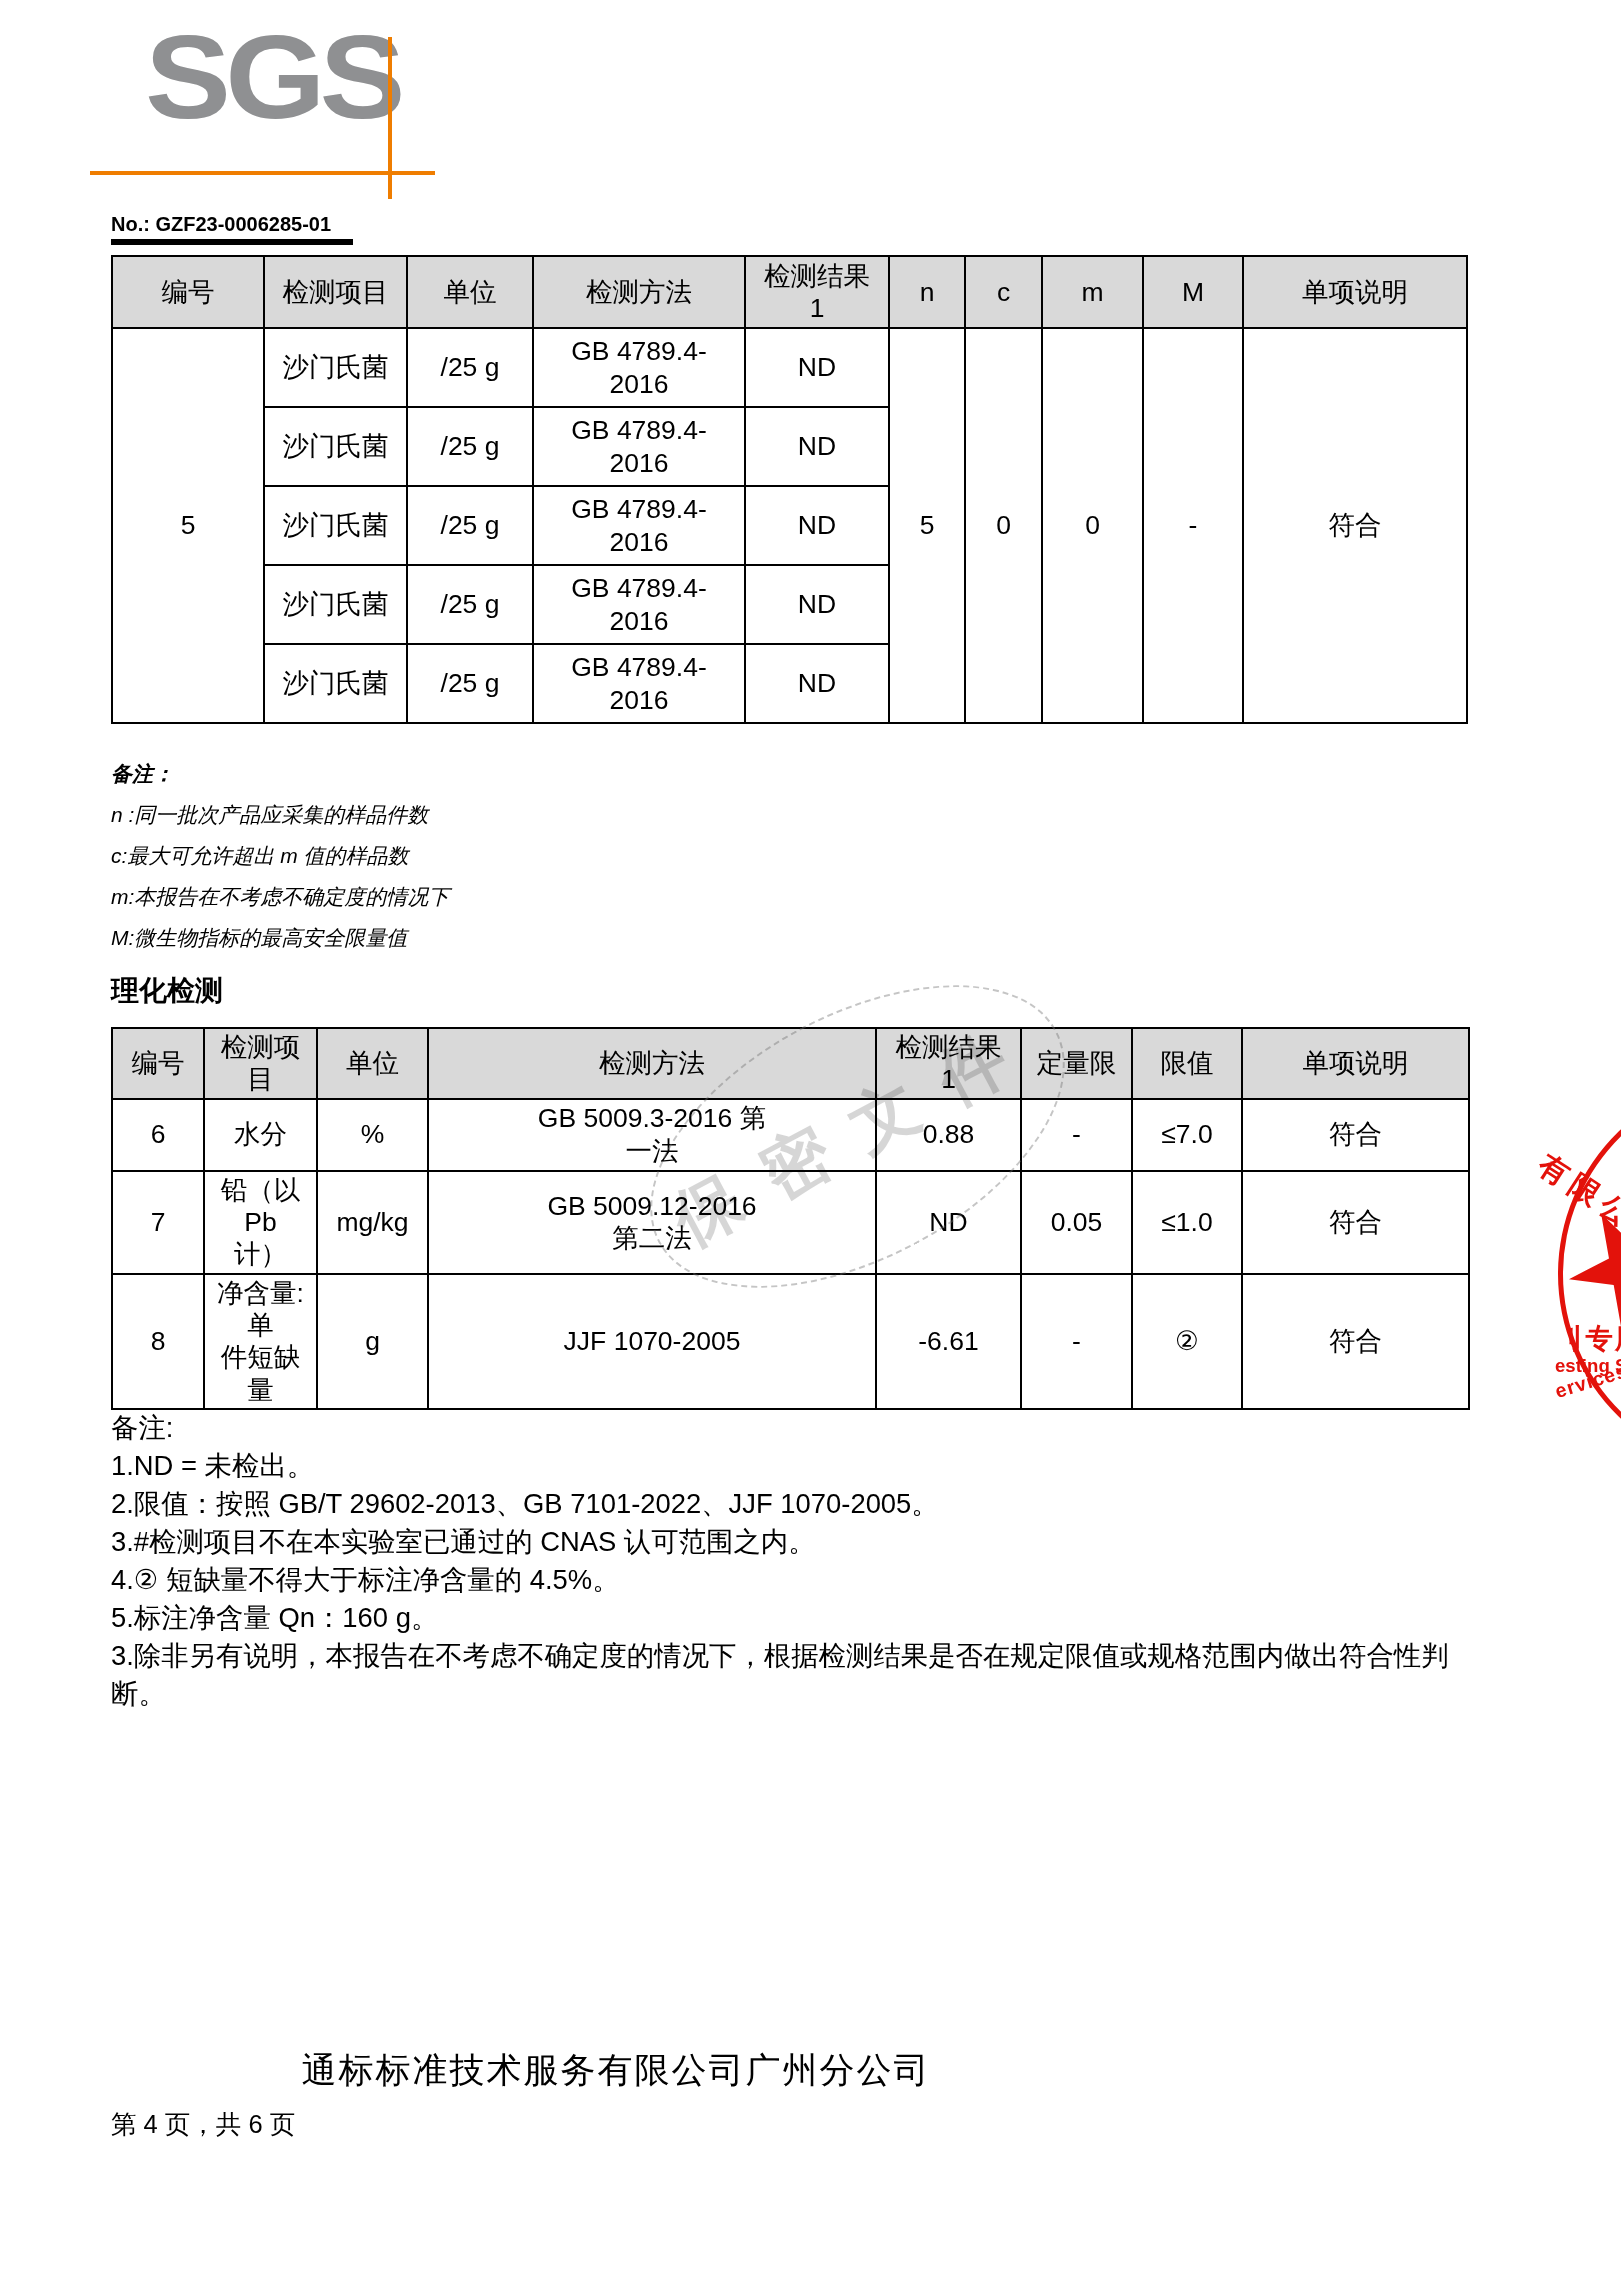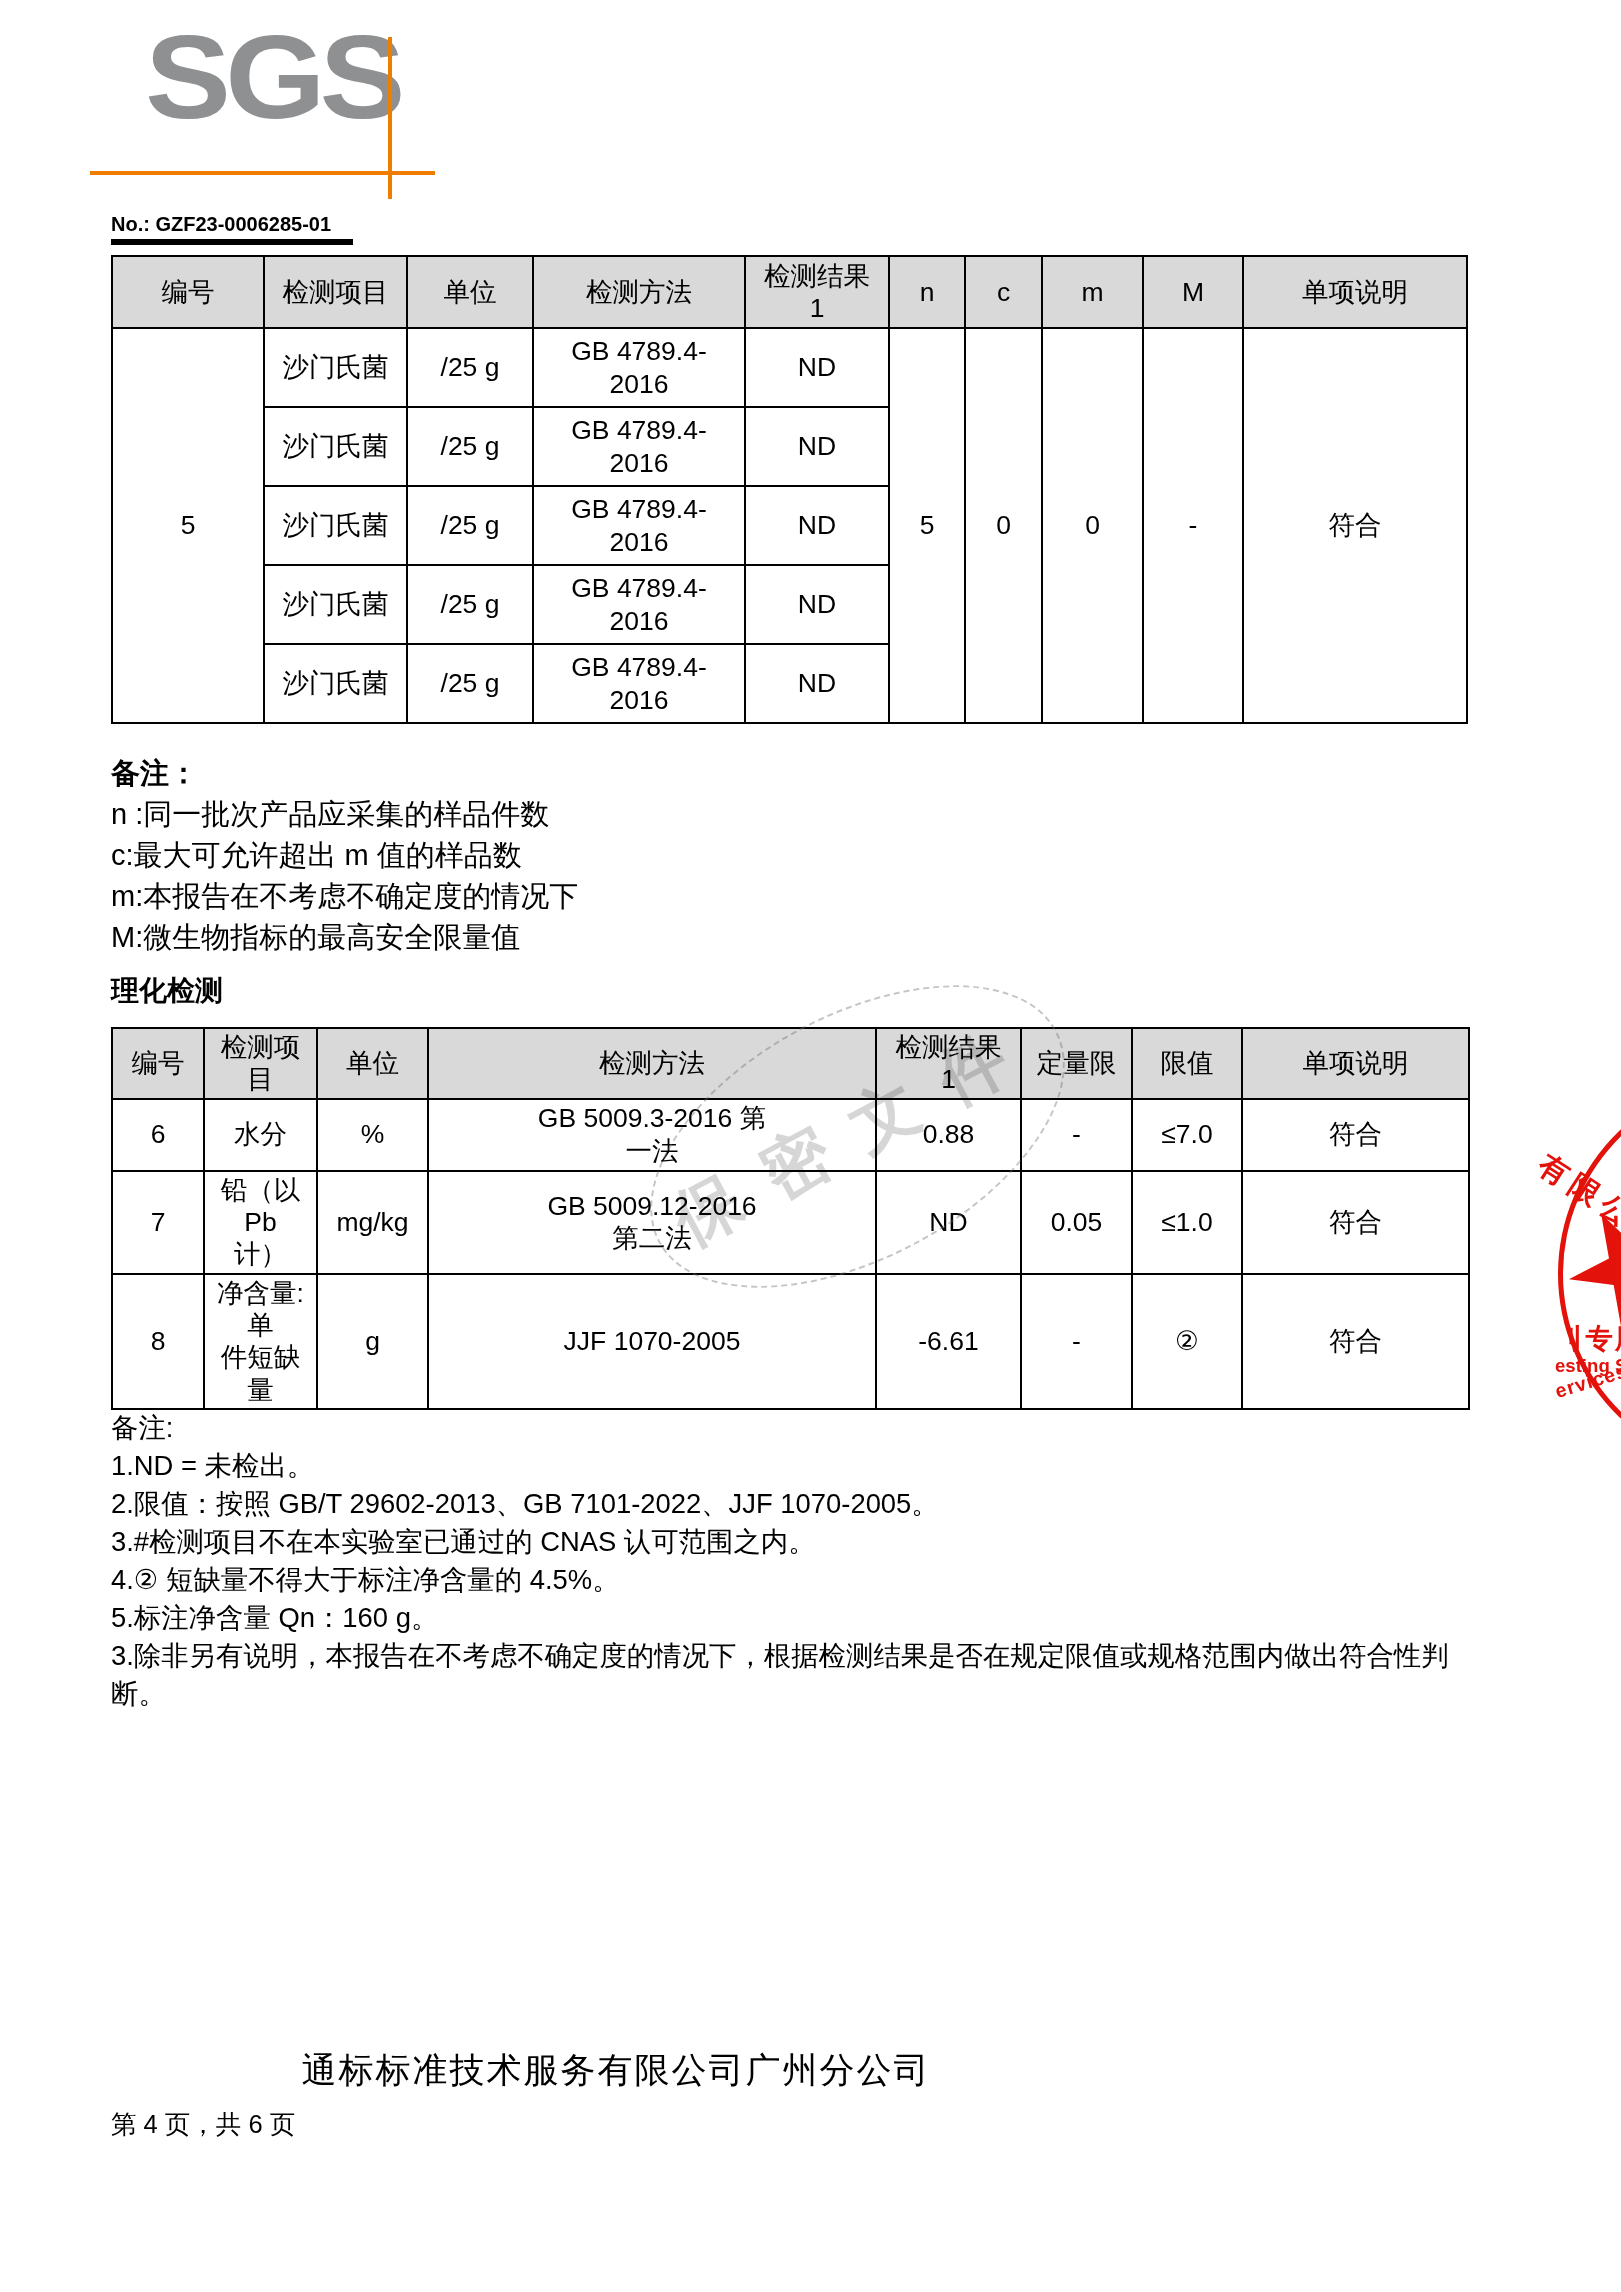--- a/index.html
+++ b/index.html
@@ -39,21 +39,21 @@
     padding:2px 3.9px;font-weight:normal;
   }
   table.rpt th{background:var(--header-gray);}
   #micro-table{left:111px;top:255px;width:1357px;}
   #micro-table tr.hdr{height:72px;}
   #micro-table tr.datarow{height:79px;}
   #phys-table{left:111px;top:1027px;width:1357px;}
   #phys-table tr.hdr{height:70px;}
   #phys-table tr.datarow{height:72px;}
   
-  .notes1{position:absolute;left:111px;top:753px;width:1367px;font-size:29px;line-height:41px;}
+  .notes1{position:absolute;left:111px;top:753px;width:1367px;font-size:21px;line-height:41px;font-style:italic;}
   .notes1 .nt{font-weight:bold;}
   .section-title{position:absolute;left:111px;top:972px;font-size:28px;font-weight:bold;}
   .notes2{position:absolute;left:111px;top:1409px;width:1372px;font-size:27.4px;line-height:38px;}
   .notes2 .line{margin:0;}
   
   .footer-company{
     position:absolute;left:111px;top:2047px;width:1010px;
     text-align:center;font-size:35px;letter-spacing:2px;
   }
   .footer-page{

